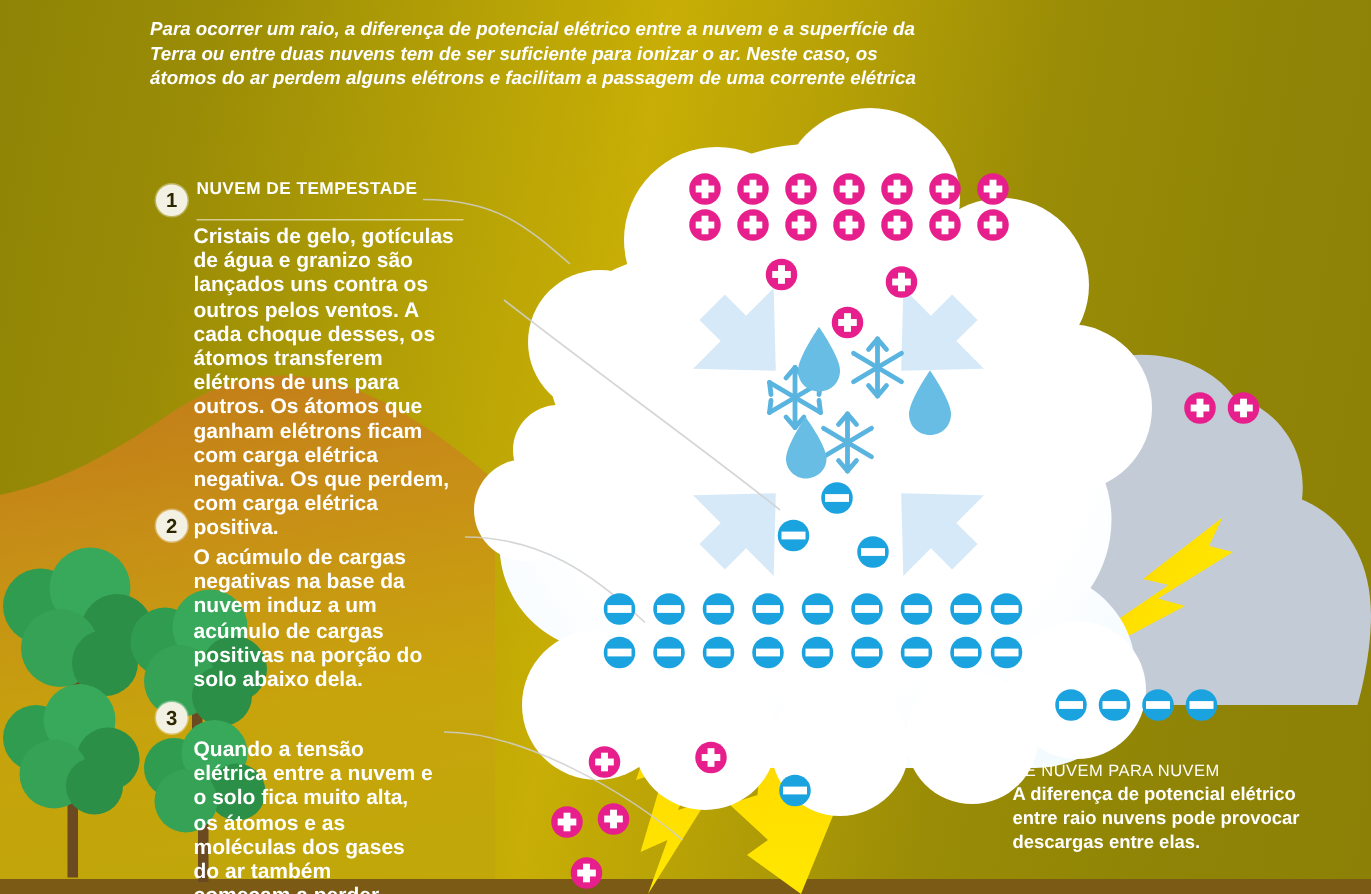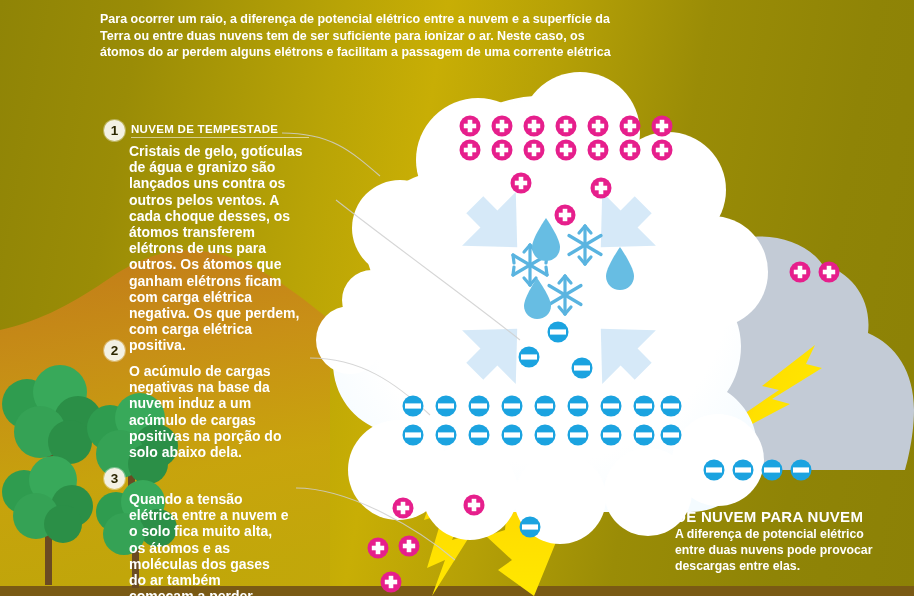--- a/index.html
+++ b/index.html
@@ -8,41 +8,41 @@
   #stage{
     position:relative;width:914px;height:596px;overflow:hidden;
     background:linear-gradient(100deg,#8f8406 0%,#9a8c06 14%,#b9a406 34%,#c8ae05 44%,#b5a006 56%,#9a8c06 70%,#8f8406 86%,#8c8106 100%);
   }
   .layer{position:absolute;inset:0;}
   svg.layer{width:914px;height:596px;display:block;}
 
   
   .hdr{position:absolute;left:100px;top:10px;width:520px;color:#ffffff;}
   .hdr .ttl{font-size:12.5px;font-weight:bold;letter-spacing:.2px;line-height:16px;}
-  .hdr .body{font-size:12.5px;font-weight:bold;line-height:16.5px;margin-top:1px;}
+  .hdr .body{font-size:12.5px;font-weight:bold;line-height:16.5px;margin-top:1px;font-style:italic;}
 
   .callout{position:absolute;color:#ffffff;}
   .callout .head{display:flex;align-items:center;gap:6px;}
   .badge{
     width:21px;height:21px;border-radius:50%;background:#f3f1e4;color:#2b2600;
     font-size:13.5px;font-weight:bold;display:flex;align-items:center;justify-content:center;
     box-shadow:0 0 0 1px rgba(255,255,255,.35);flex:0 0 auto;
   }
   .callout .label{font-size:11.5px;font-weight:bold;letter-spacing:.3px;
-    border-bottom:1.5px solid rgba(255,255,255,.55);padding-bottom:2px;flex:1 1 auto;}
+    border-bottom:1.5px solid rgba(255,255,255,.55);padding-bottom:14px;flex:1 1 auto;}
   .callout .txt{font-size:14px;font-weight:bold;line-height:16.2px;margin-top:2px;}
   #callout-1{left:104px;top:120px;width:205px;}
   #callout-1 .txt{margin-left:25px;width:180px;}
   #callout-2{left:104px;top:340px;width:205px;}
   #callout-2 .txt{margin-left:25px;width:182px;}
   #callout-3{left:104px;top:468px;width:200px;}
   #callout-3 .txt{margin-left:25px;width:160px;}
 
   #note-cloud{position:absolute;left:675px;top:508px;width:215px;color:#ffffff;}
-  #note-cloud .label{font-size:15px;font-weight:bold;letter-spacing:.3px;}
+  #note-cloud .label{font-size:11px;font-weight:normal;letter-spacing:.3px;}
   #note-cloud .txt{font-size:12.3px;font-weight:bold;line-height:16.2px;margin-top:1px;}
 </style>
 </head>
 <body>
 
 <div id="stage">
 
   <svg class="layer" viewBox="0 0 914 596" xmlns="http://www.w3.org/2000/svg">
     <defs>
       <linearGradient id="hillGrad" x1="0" y1="0" x2="0.15" y2="1">
@@ -315,16 +315,16 @@
 
   <div class="callout" id="callout-3">
     <div class="head">
       <div class="badge">3</div>
     </div>
     <div class="txt">Quando a tensão elétrica entre a nuvem e o solo fica muito alta, os átomos e as moléculas dos gases do ar também começam a perder elétrons – o ar fica ionizado.</div>
   </div>
 
   <div id="note-cloud">
     <div class="label">DE NUVEM PARA NUVEM</div>
-    <div class="txt">A diferença de potencial elétrico entre duas nuvens pode provocar descargas entre elas.</div>
+    <div class="txt">A diferença de potencial elétrico entre raio nuvens pode provocar descargas entre elas.</div>
   </div>
 
 </div>
 
 </body></html>

